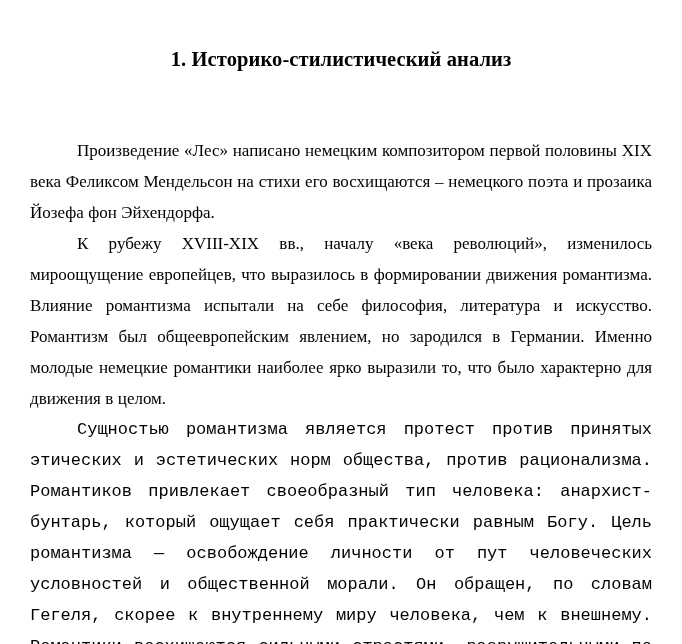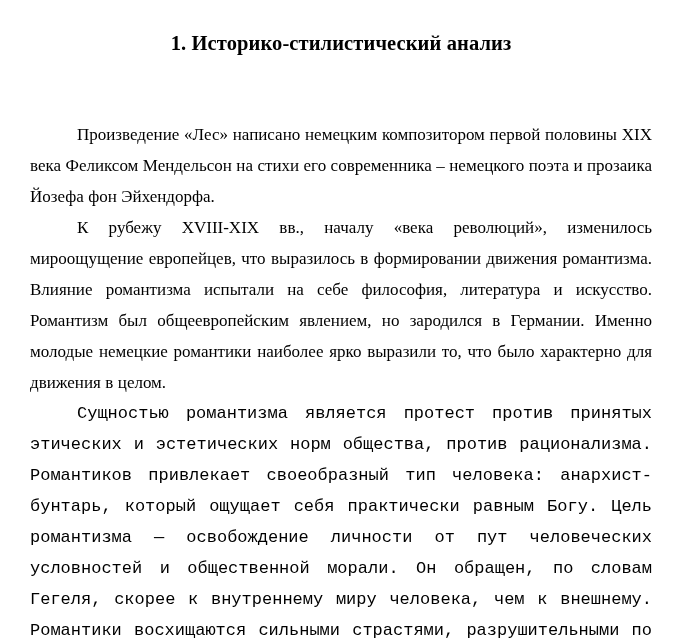--- a/index.html
+++ b/index.html
@@ -20,21 +20,21 @@
     position: relative;
     background: #ffffff;
     box-sizing: border-box;
     padding: 0 30px 0 30px;
   }
   .doc-title {
     text-align: center;
     font-size: 20.5px;
     font-weight: bold;
     letter-spacing: 0.1px;
-    margin: 0;
+    margin: 16px;
     padding-top: 31px;
     line-height: 1.2;
   }
   .body-block {
     margin-top: 63px;
   }
   p.para {
     margin: 0 0 0 0;
     font-size: 17px;
     line-height: 31px;
@@ -50,18 +50,18 @@
   }
 </style>
 </head>
 <body>
 
 <div class="page">
 
   <h1 class="doc-title">1.  Историко-стилистический анализ</h1>
 
   <div class="body-block">
-    <p class="para">Произведение «Лес» написано немецким композитором первой половины XIX века Феликсом Мендельсон на стихи его современника – немецкого поэта и прозаика Йозефа фон Эйхендорфа.</p>
+    <p class="para">Произведение «Лес» написано немецким композитором первой половины XIX века Феликсом Мендельсон на стихи его восхищаются – немецкого поэта и прозаика Йозефа фон Эйхендорфа.</p>
     <p class="para">К рубежу XVIII-XIX вв., началу «века революций», изменилось мироощущение европейцев, что выразилось в формировании движения романтизма. Влияние романтизма испытали на себе философия, литература и искусство. Романтизм был общеевропейским явлением, но зародился в Германии. Именно молодые немецкие романтики наиболее ярко выразили то, что было характерно для движения в целом.</p>
     <p class="para clipped">Сущностью романтизма является протест против принятых этических и эстетических норм общества, против рационализма. Романтиков привлекает своеобразный тип человека: анархист-бунтарь, который ощущает себя практически равным Богу. Цель романтизма — освобождение личности от пут человеческих условностей и общественной морали. Он обращен, по словам Гегеля, скорее к внутреннему миру человека, чем к внешнему. Романтики восхищаются сильными страстями, разрушительными по своей сути;</p>
   </div>
 
 </div>
 
 </body></html>

